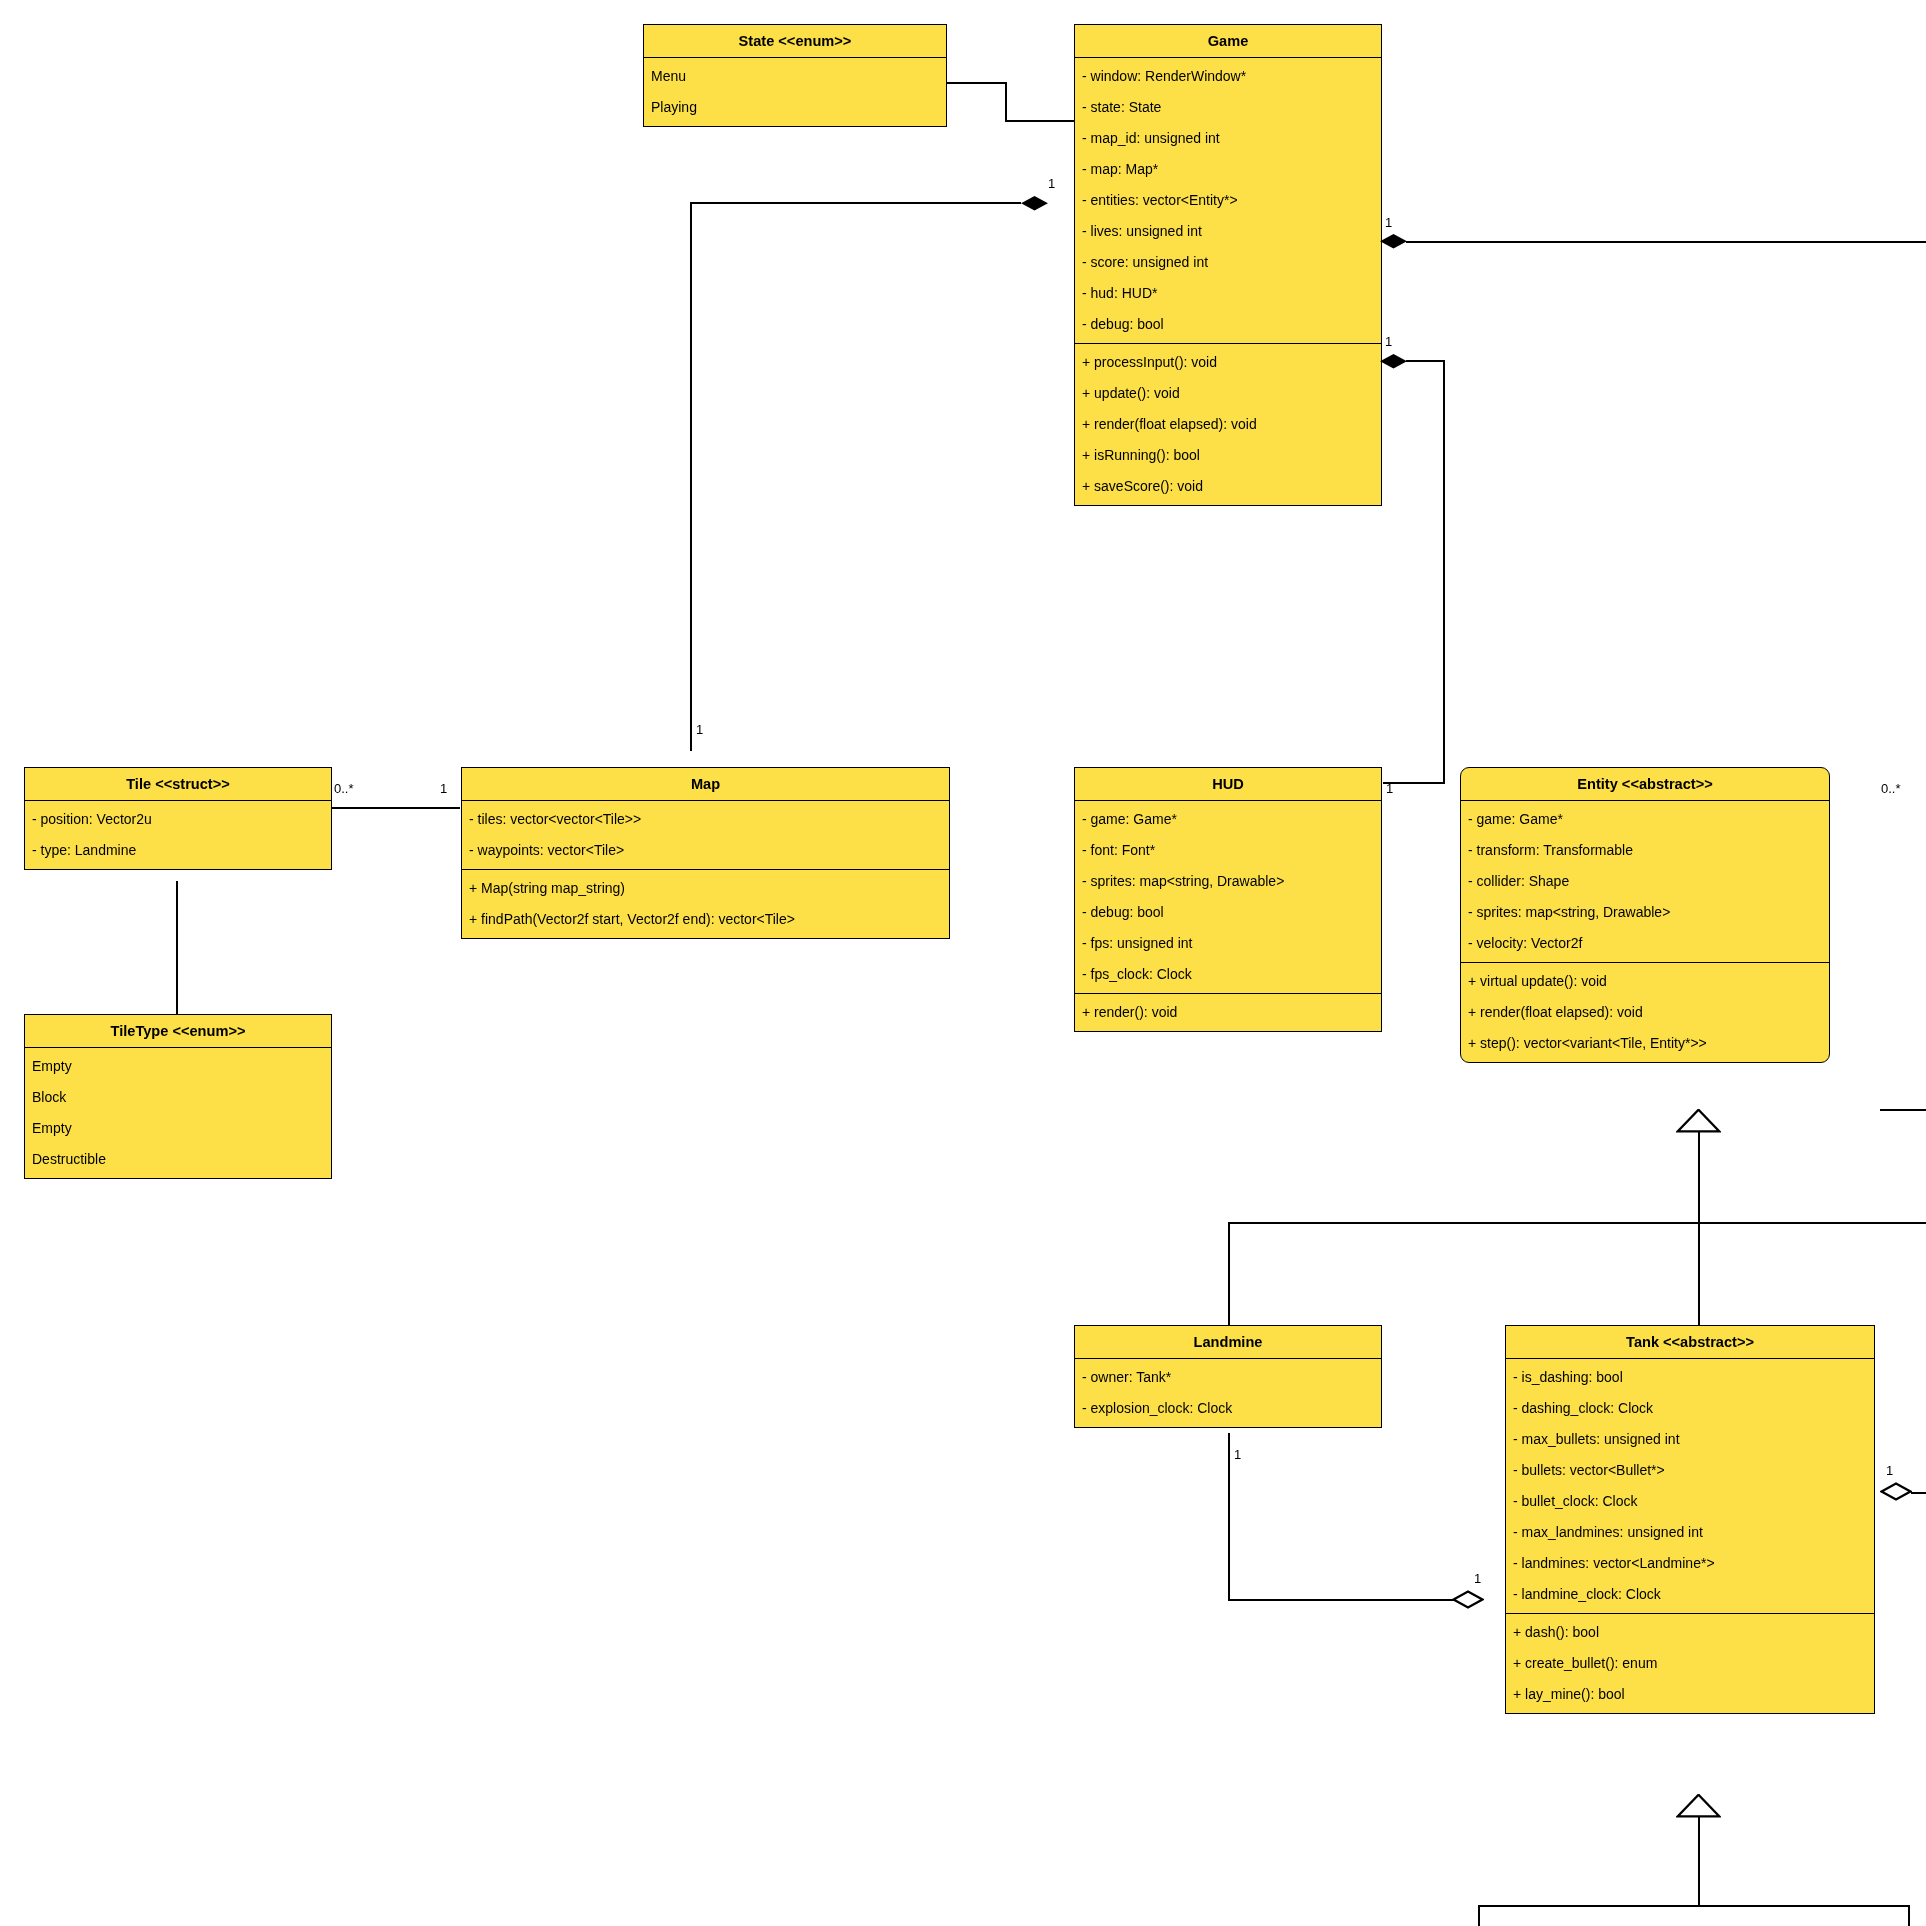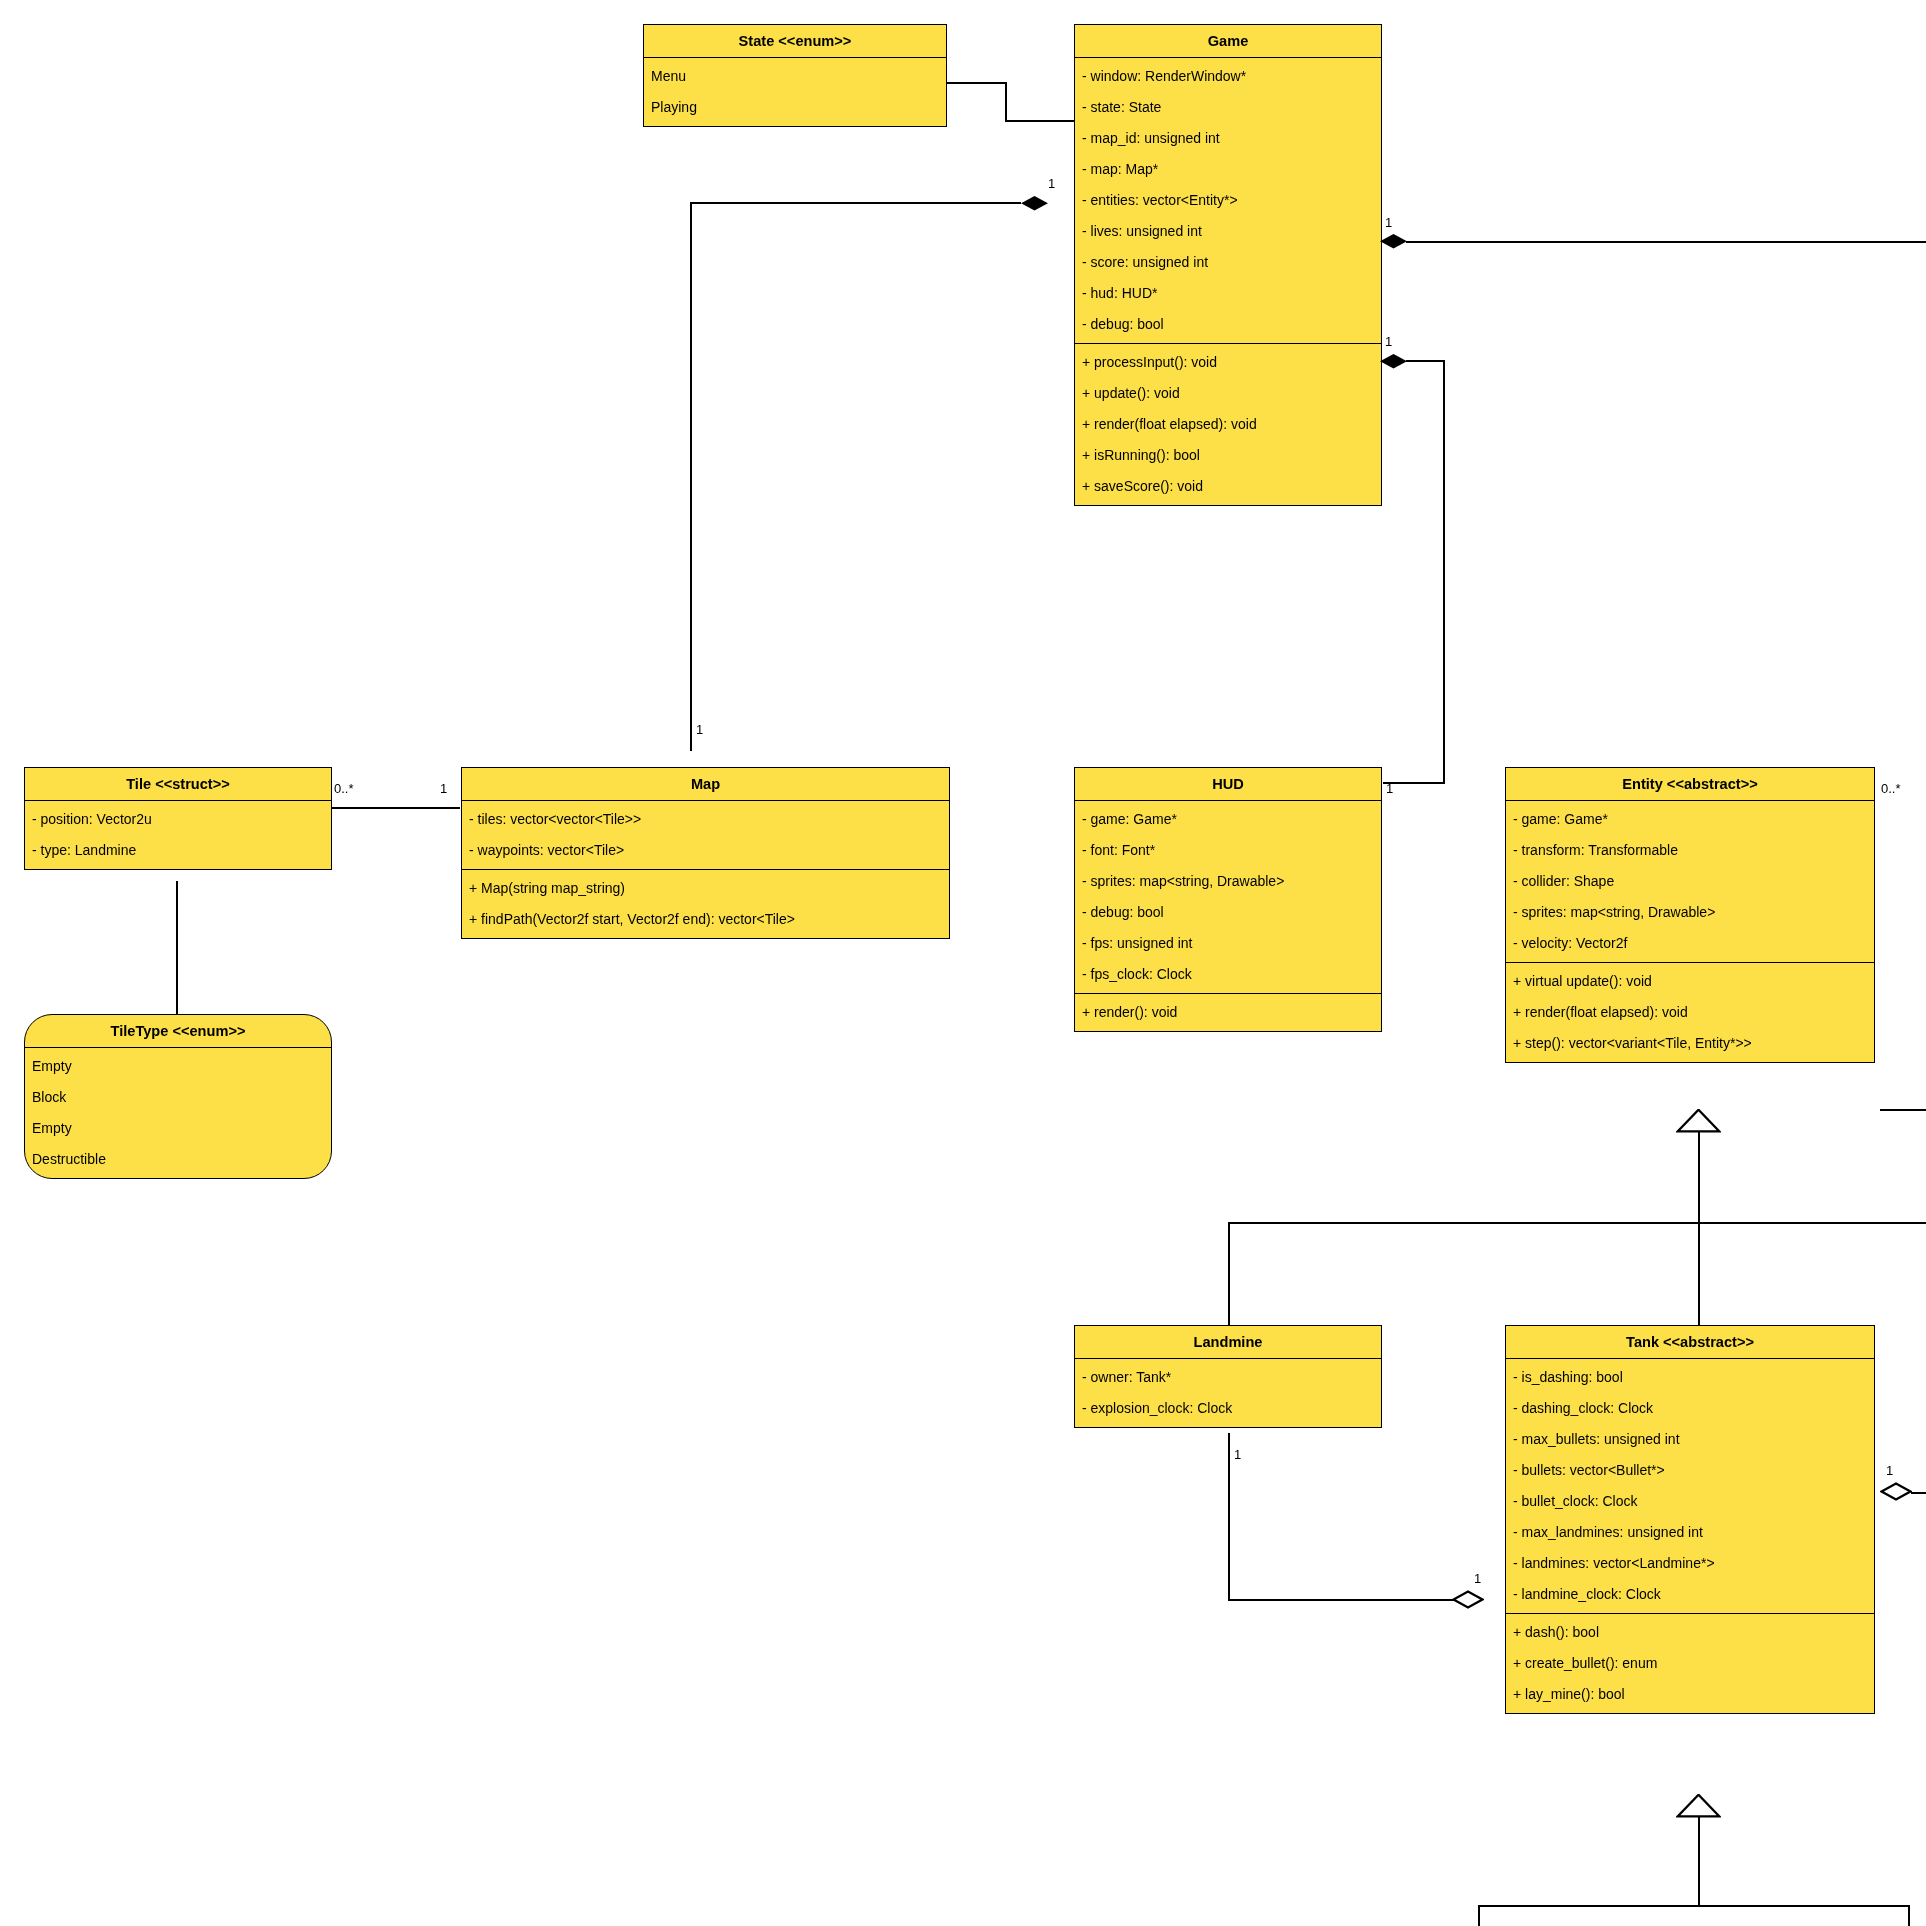--- a/index.html
+++ b/index.html
@@ -155,21 +155,21 @@
   </div>
 
   <div class="umlbox" style="left:24px;top:767px;width:308px;">
     <div class="uml-title">Tile &lt;&lt;struct&gt;&gt;</div>
     <div class="uml-sec">
       <div class="uml-row">- position: Vector2u</div>
       <div class="uml-row">- type: Landmine</div>
     </div>
   </div>
 
-  <div class="umlbox" style="left:24px;top:1014px;width:308px;border-radius:28px;">
+  <div class="umlbox" style="left:24px;top:1014px;width:308px;">
     <div class="uml-title">TileType &lt;&lt;enum&gt;&gt;</div>
     <div class="uml-sec">
       <div class="uml-row">Empty</div>
       <div class="uml-row">Block</div>
       <div class="uml-row">Empty</div>
       <div class="uml-row">Destructible</div>
     </div>
   </div>
 
   <div class="umlbox" style="left:461px;top:767px;width:489px;">
@@ -192,21 +192,21 @@
       <div class="uml-row">- sprites: map&lt;string, Drawable&gt;</div>
       <div class="uml-row">- debug: bool</div>
       <div class="uml-row">- fps: unsigned int</div>
       <div class="uml-row">- fps_clock: Clock</div>
     </div>
     <div class="uml-sec">
       <div class="uml-row">+ render(): void</div>
     </div>
   </div>
 
-  <div class="umlbox" style="left:1505px;top:767px;width:370px;">
+  <div class="umlbox" style="left:1460px;top:767px;width:370px;border-radius:9px;">
     <div class="uml-title">Entity &lt;&lt;abstract&gt;&gt;</div>
     <div class="uml-sec">
       <div class="uml-row">- game: Game*</div>
       <div class="uml-row">- transform: Transformable</div>
       <div class="uml-row">- collider: Shape</div>
       <div class="uml-row">- sprites: map&lt;string, Drawable&gt;</div>
       <div class="uml-row">- velocity: Vector2f</div>
     </div>
     <div class="uml-sec">
       <div class="uml-row">+ virtual update(): void</div>

